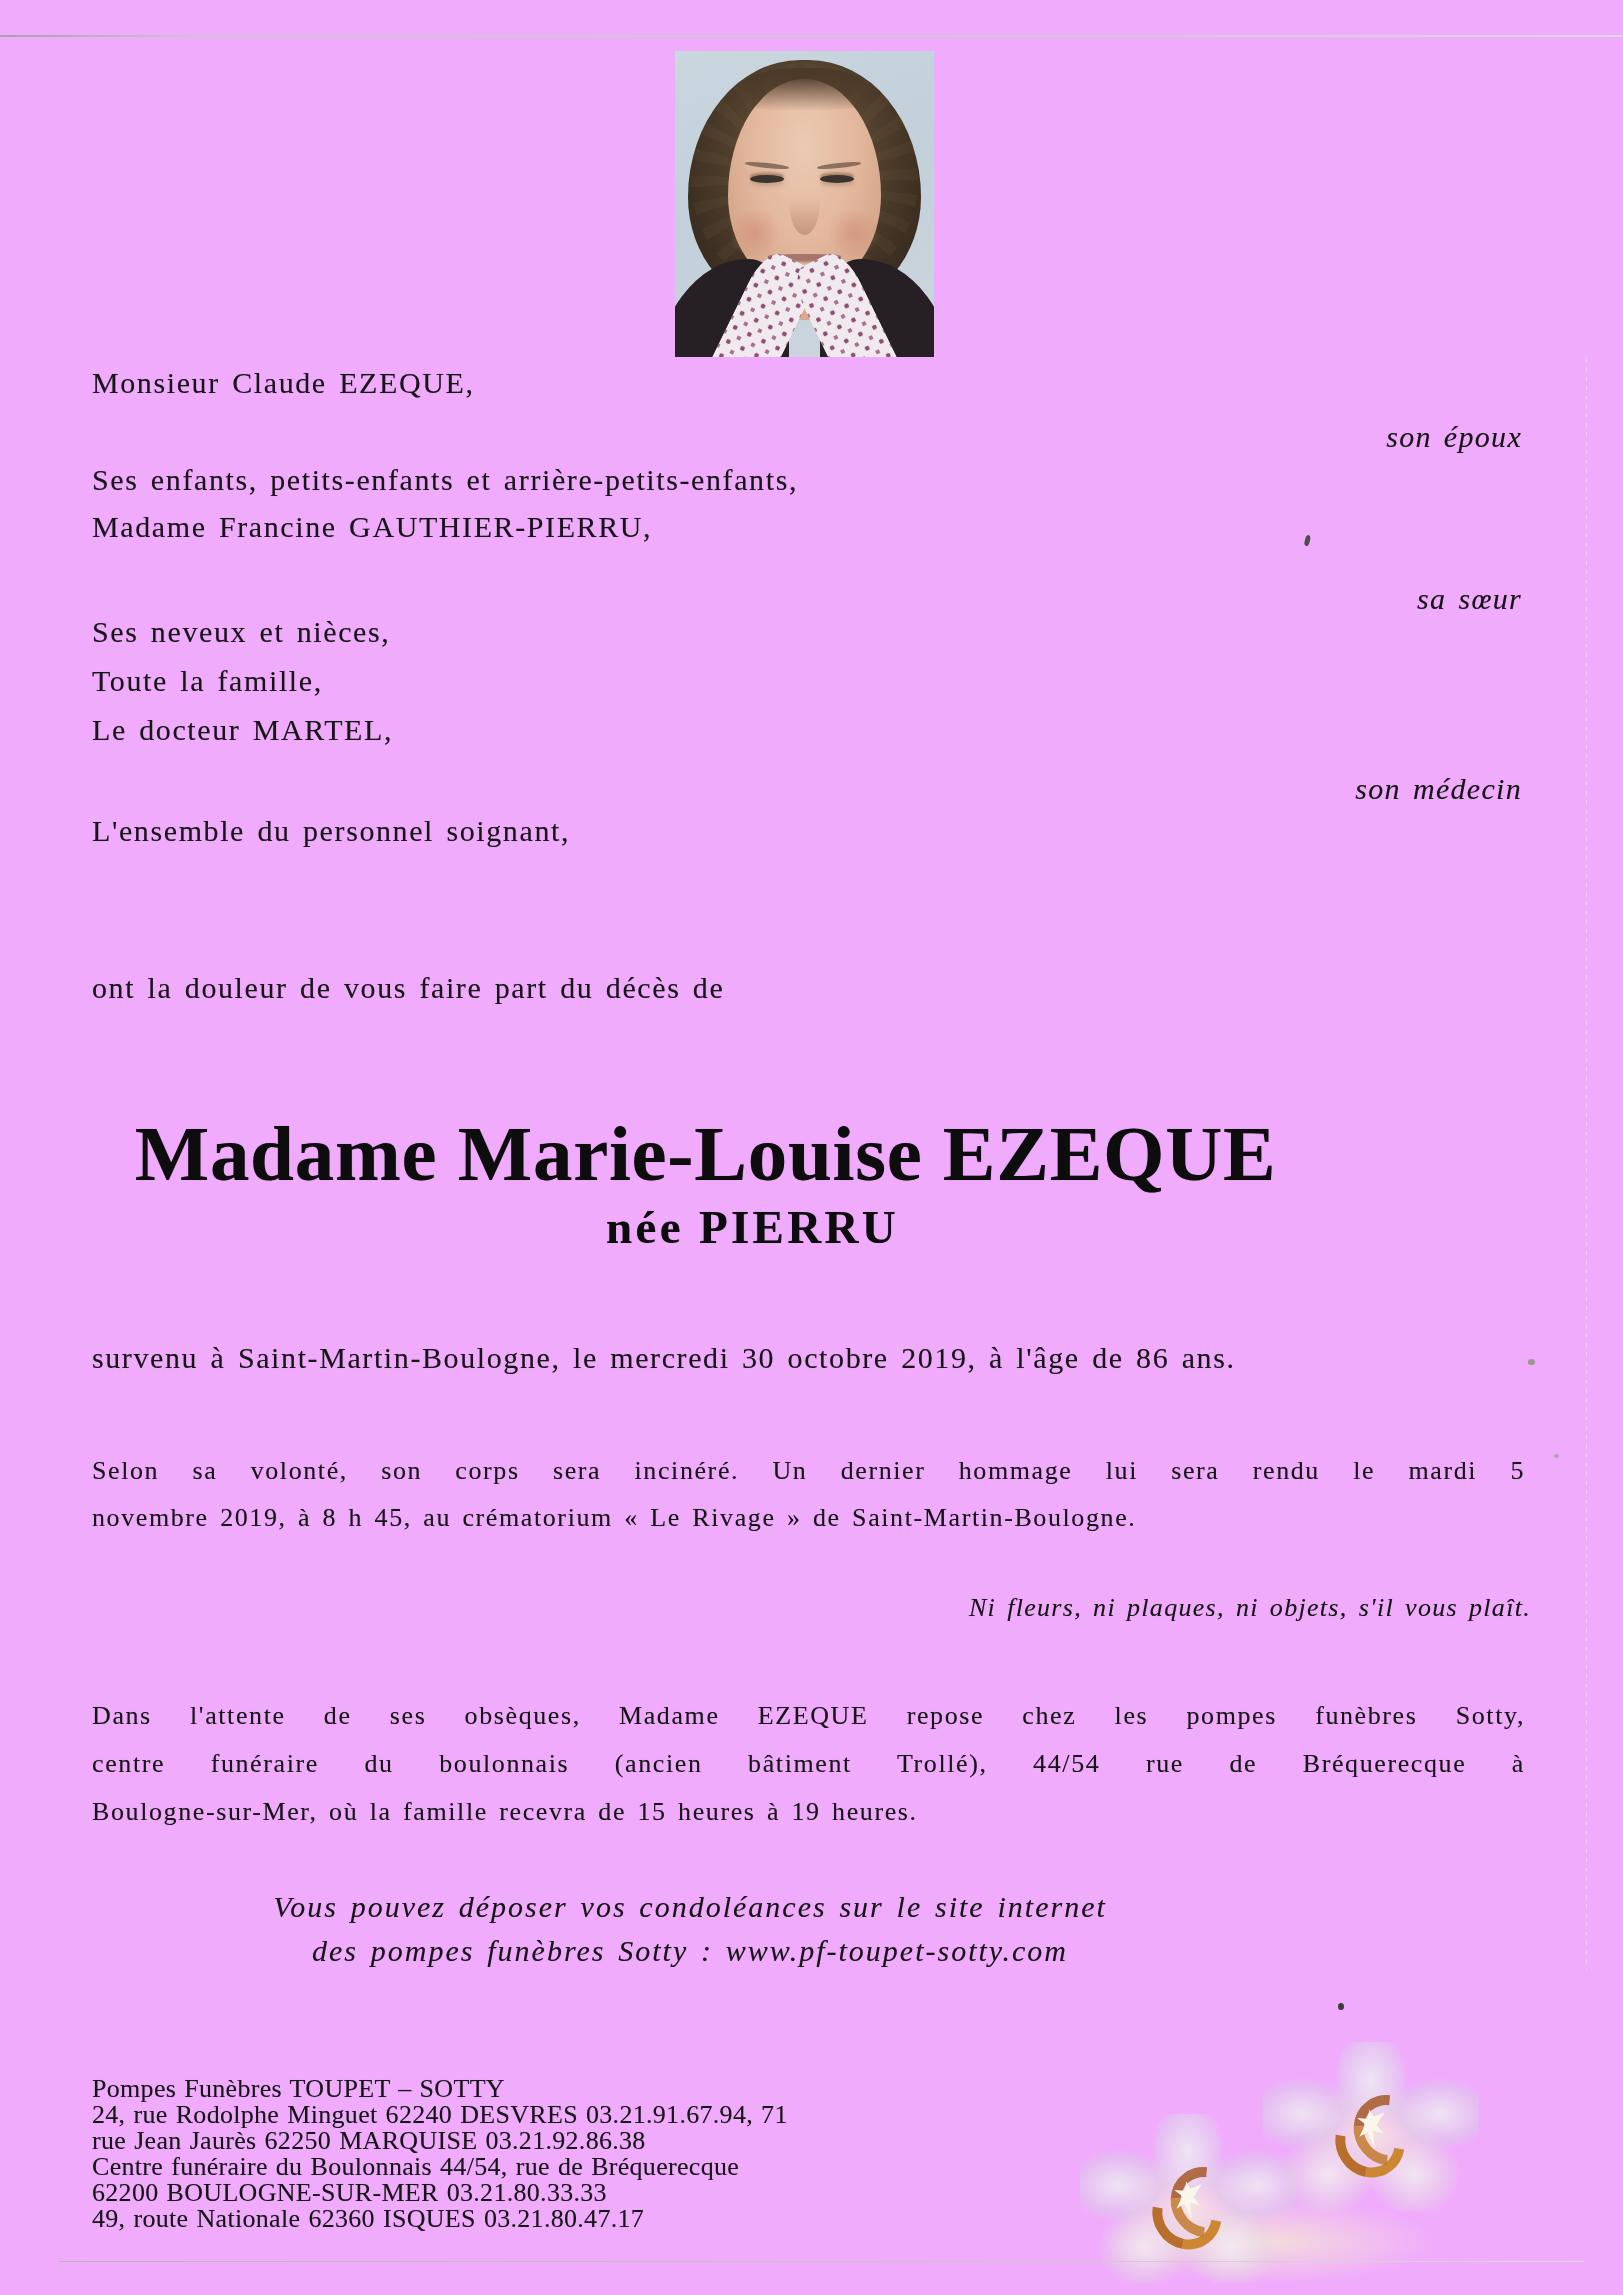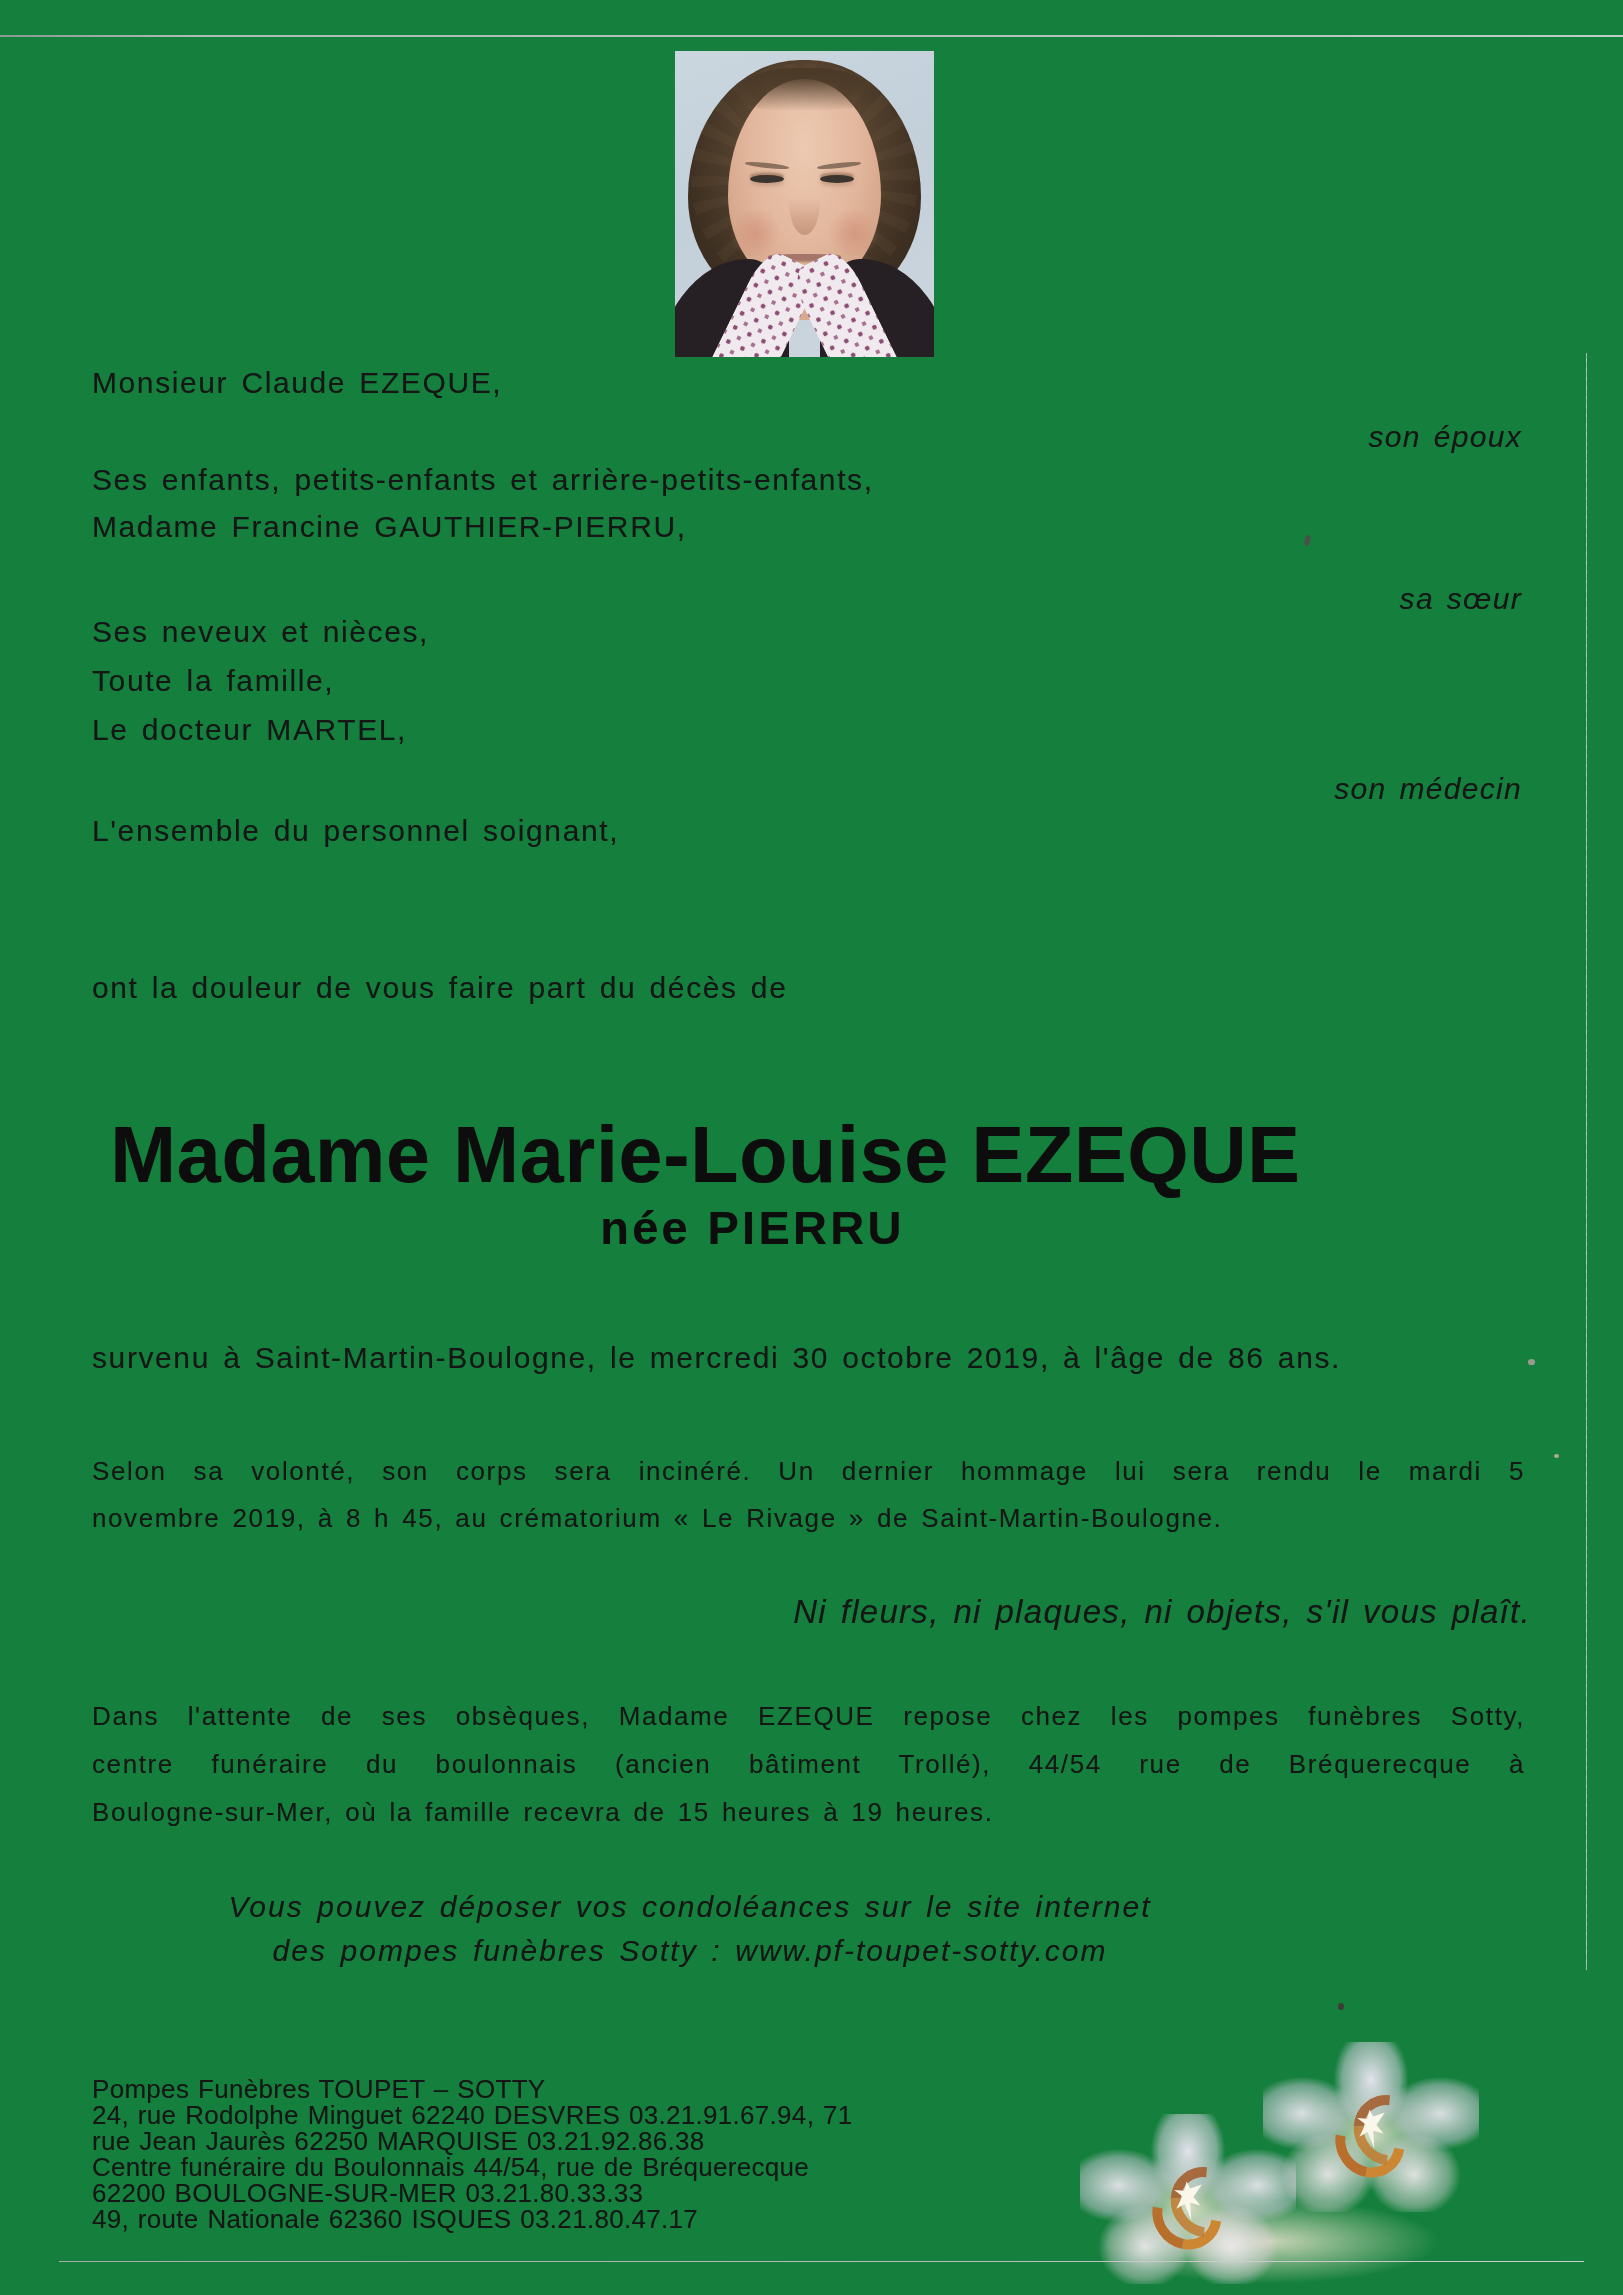--- a/index.html
+++ b/index.html
@@ -1,18 +1,18 @@
 <!DOCTYPE html>
 <html style="font-size:10.5px"><head>
 <meta charset="utf-8">
 <style>
   html,body { margin:0; padding:0; background:#ffffff; }
   .page {
-    position:relative; width:1623px; height:2295px; background:#15803d;
-    font-family:Liberation Sans, sans-serif;
+    position:relative; width:1623px; height:2295px; background:#f0abfc;
+    font-family:Liberation Serif, serif;
     color:#161616; overflow:hidden;
   }
   .txt { position:absolute; white-space:nowrap; font-size:30px; line-height:1.15;
          letter-spacing:1.6px; word-spacing:3.3px; text-shadow:0 0 0.7px rgba(0,0,0,.28); }
   .rel { font-style:italic; right:101px; text-align:right; letter-spacing:1.3px; }
   .leftcol { left:92px; }
   .just { position:absolute; left:92px; width:1433px; font-size:26px; line-height:48px;
           letter-spacing:1.6px; word-spacing:3.3px; white-space:normal;
           text-shadow:0 0 0.7px rgba(0,0,0,.28); }
   .justline { text-align:justify; text-align-last:justify; }
@@ -149,21 +149,21 @@
   <div class="txt leftcol" style="top:971px">ont la douleur de vous faire part du décès de</div>
 
   <div class="title">Madame Marie-Louise EZEQUE</div>
   <div class="maiden">née PIERRU</div>
 
   <div class="txt leftcol" style="top:1341px">survenu à Saint-Martin-Boulogne, le mercredi 30 octobre 2019, à l'âge de 86 ans.</div>
 
   <div class="just justline" style="top:1447px">Selon sa volonté, son corps sera incinéré. Un dernier hommage lui sera rendu le mardi 5</div>
   <div class="just" style="top:1494px">novembre 2019, à 8 h 45, au crématorium « Le Rivage » de Saint-Martin-Boulogne.</div>
 
-  <div class="txt rel" style="top:1593px; right:92px; font-size:33px">Ni fleurs, ni plaques, ni objets, s'il vous plaît.</div>
+  <div class="txt rel" style="top:1593px; right:92px; font-size:26px">Ni fleurs, ni plaques, ni objets, s'il vous plaît.</div>
 
   <div class="just justline" style="top:1692px">Dans l'attente de ses obsèques, Madame EZEQUE repose chez les pompes funèbres Sotty,</div>
   <div class="just justline" style="top:1740px">centre funéraire du boulonnais (ancien bâtiment Trollé), 44/54 rue de Bréquerecque à</div>
   <div class="just" style="top:1788px">Boulogne-sur-Mer, où la famille recevra de 15 heures à 19 heures.</div>
 
   <div class="txt center ital" style="top:1890px; letter-spacing:2px">Vous pouvez déposer vos condoléances sur le site internet</div>
   <div class="txt center ital" style="top:1934px; letter-spacing:2px">des pompes funèbres Sotty : www.pf-toupet-sotty.com</div>
 
   <div class="fglow"></div>
   <div class="flower f1">

